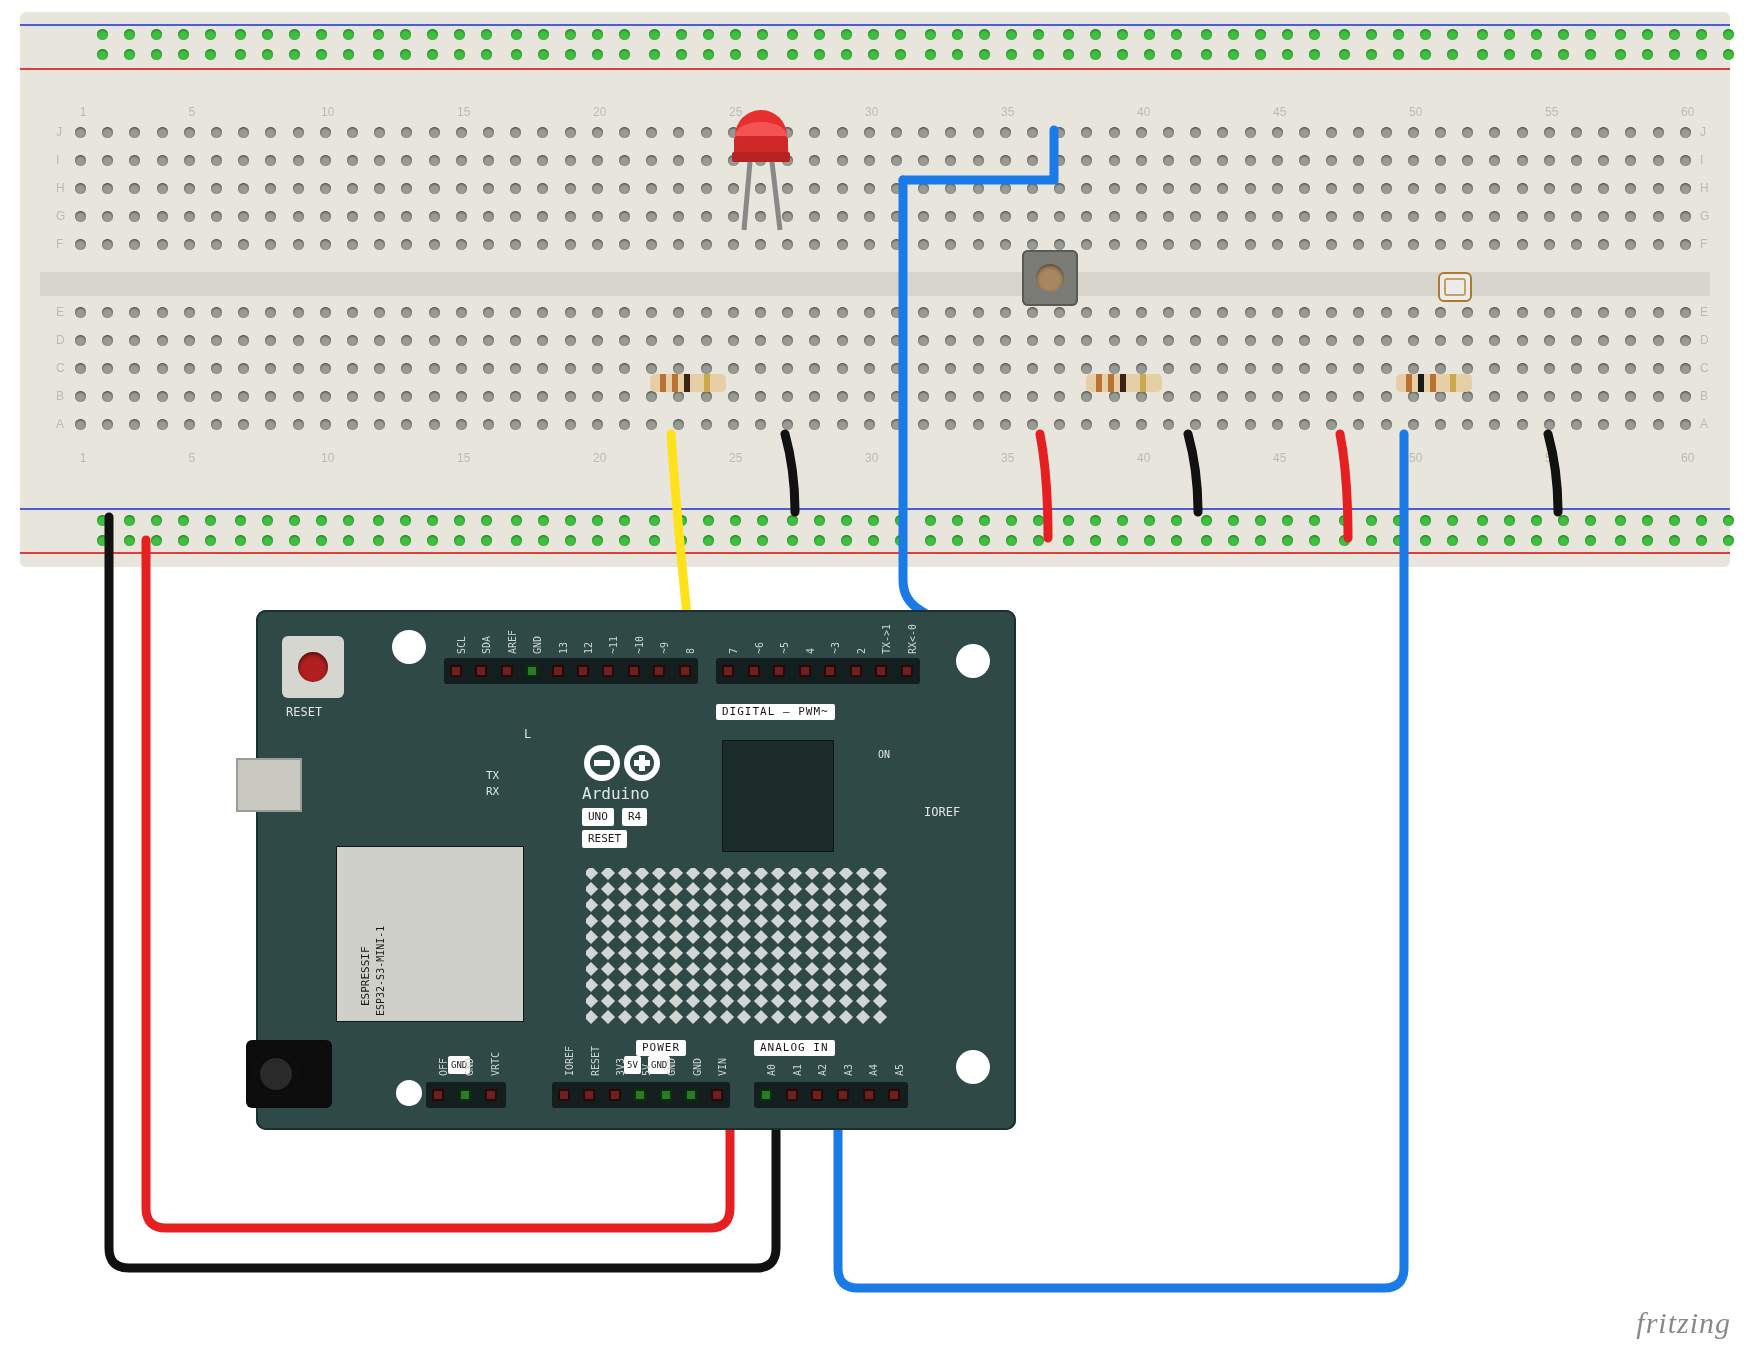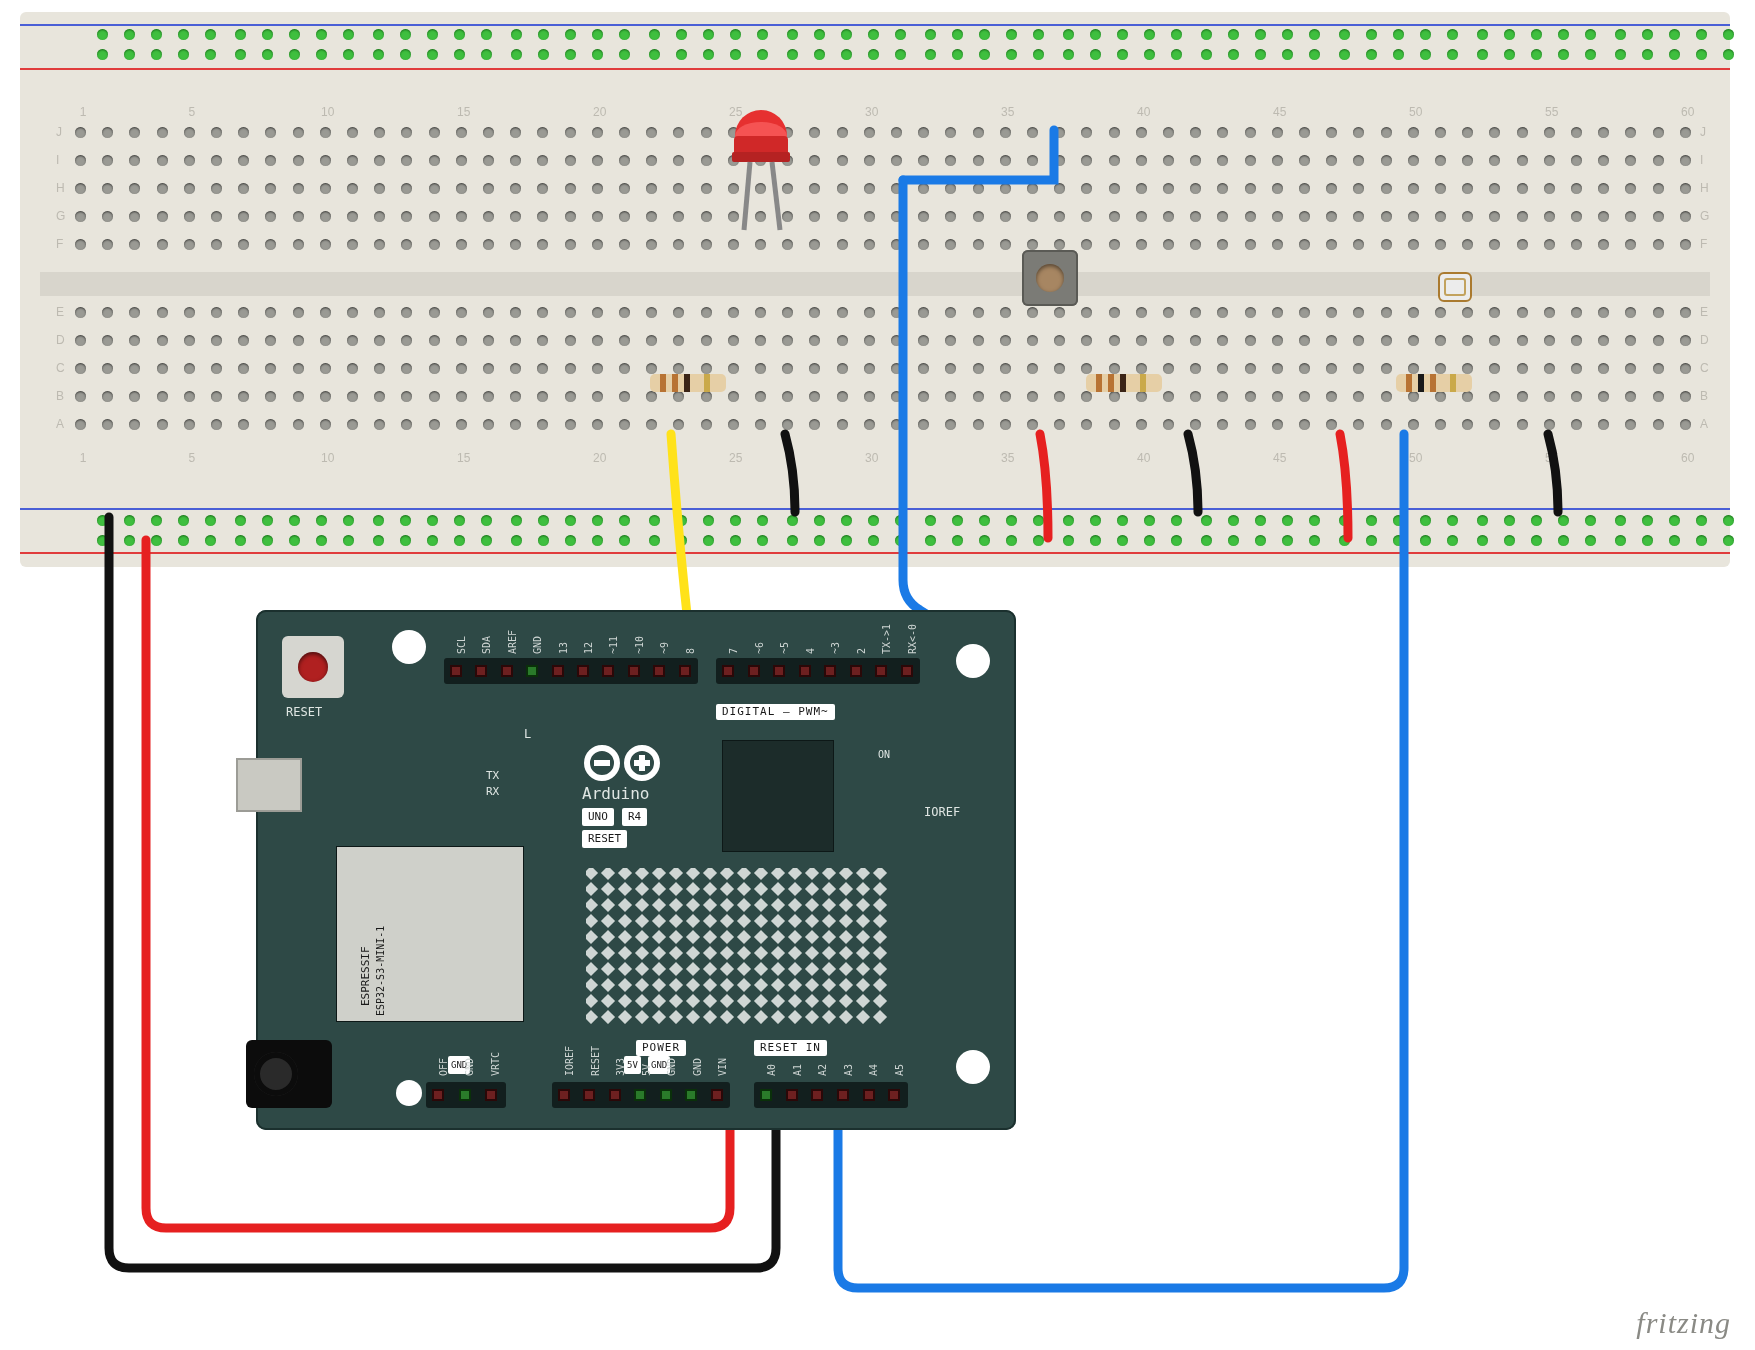--- a/index.html
+++ b/index.html
@@ -1304,21 +1304,21 @@
     <div class="ar-header" style="left:498px; top:472px; width:154px; height:26px" id="hdr-analog">
         <div class="pin green" style="left: 6px; top: 7px;"></div>
         <div class="pin" style="left: 31.6667px; top: 7px;"></div>
         <div class="pin" style="left: 57.3333px; top: 7px;"></div>
         <div class="pin" style="left: 83px; top: 7px;"></div>
         <div class="pin" style="left: 108.667px; top: 7px;"></div>
         <div class="pin" style="left: 134.333px; top: 7px;"></div>
       </div>
 
     <div class="ar-label-strip" style="left:380px; top:430px">POWER</div>
-    <div class="ar-label-strip" style="left:498px; top:430px">RESET IN</div>
+    <div class="ar-label-strip" style="left:498px; top:430px">ANALOG IN</div>
 
     <div class="ar-box" style="left:192px; top:446px; font-size:9px; padding:0 3px">GND</div>
     <div class="ar-box" style="left:368px; top:446px; font-size:9px; padding:0 3px">5V</div>
     <div class="ar-box" style="left:392px; top:446px; font-size:9px; padding:0 3px">GND</div>
 
     <div id="pinlabels-bottom">
         <div class="ar-pin-label" style="left: 182px; top: 466px;">OFF</div>
         <div class="ar-pin-label" style="left: 208px; top: 466px;">GND</div>
         <div class="ar-pin-label" style="left: 234px; top: 466px;">VRTC</div>
         <div class="ar-pin-label" style="left: 308px; top: 466px;">IOREF</div>

